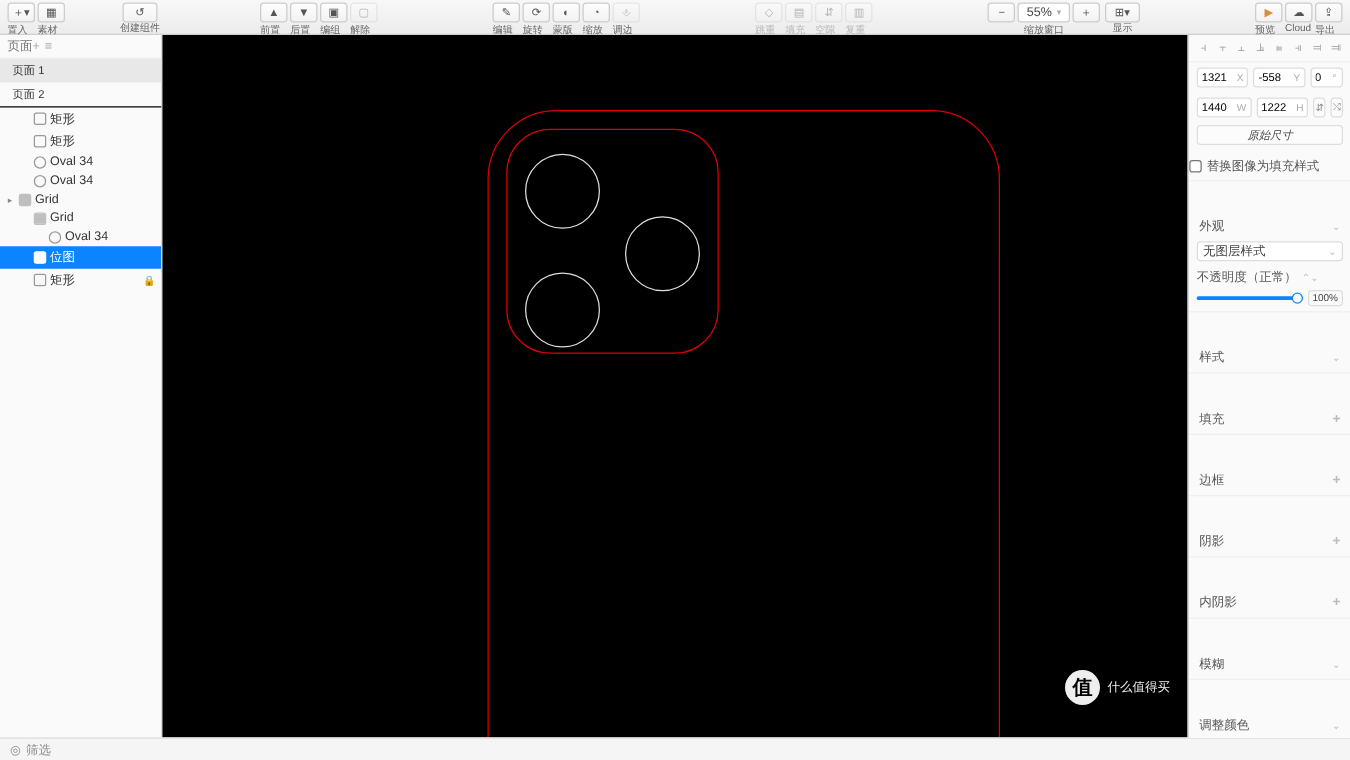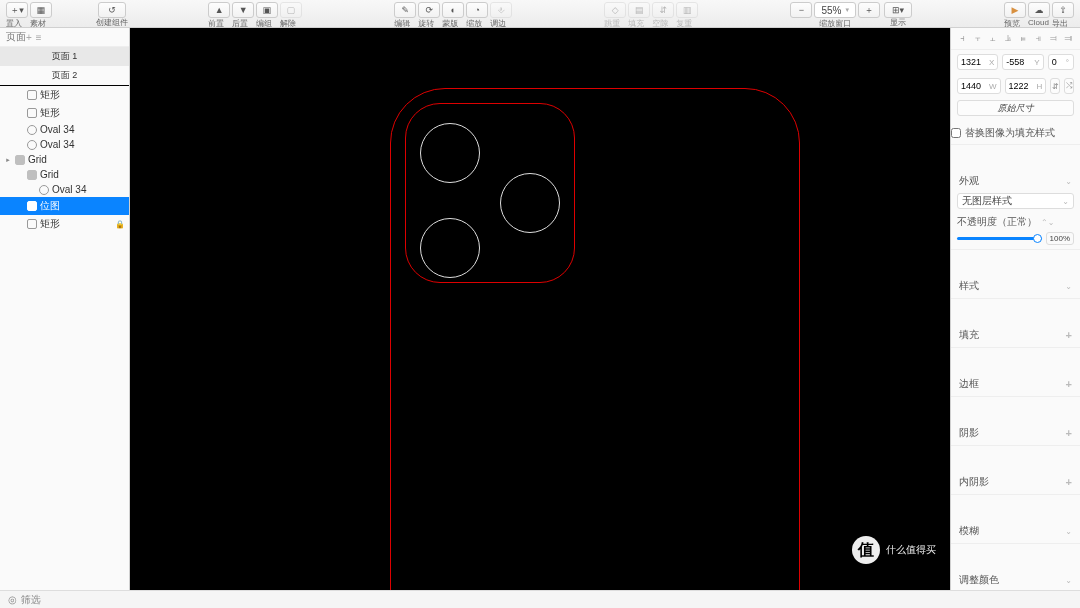--- a/index.html
+++ b/index.html
@@ -9,21 +9,21 @@
 .tool-group-row { display:flex; gap:2px; }
 .tool-btn { width:22px; height:16px; background:linear-gradient(#fdfdfd,#f2f2f2); border:1px solid #ccc; border-radius:3px; display:flex; align-items:center; justify-content:center; font-size:9px; color:#555; cursor:pointer; }
 .tool-lbl { font-size:8px; color:#666; margin-top:1px; line-height:1; }
 .tool-lbls { display:flex; gap:2px; }
 .tool-lbls span { font-size:8px; color:#666; width:22px; text-align:left; }
 .zoom-display { height:16px; padding:0 6px; border:1px solid #ccc; border-radius:3px; background:#fff; display:flex; align-items:center; gap:4px; font-size:9px; color:#444; }
 
 .left-panel { position:absolute; top:28px; left:0; width:130px; bottom:18px; background:#fafafa; border-right:1px solid #d0d0d0; display:flex; flex-direction:column; }
 .pages-head { display:flex; align-items:center; padding:2px 6px; color:#777; font-size:9px; border-bottom:1px solid #eee; }
 .head-icons { display:flex; gap:4px; color:#aaa; }
-.page-item { padding:3px 10px; font-size:9px; color:#333; cursor:pointer;text-align:center; }
+.page-item { padding:3px 10px; font-size:9px; color:#333; cursor:pointer; }
 .page-item.sel { background:#e8e8e8; }
 .layers { flex:1; overflow:auto; border-top:1px solid #000000; }
 .layer-row { display:flex; align-items:center; padding:2px 4px; font-size:9px; color:#333; cursor:pointer; gap:3px; }
 .layer-row.sel { background:#0a84ff; color:#fff; }
 .disclosure { width:8px; text-align:center; color:#888; font-size:7px; }
 .layer-icon { width:10px; height:10px; border:1px solid #999; border-radius:2px; display:inline-block; }
 .layer-icon.oval { border-radius:50%; }
 .layer-icon.grid { background:linear-gradient(#999 0,#999 100%); background-size:3px 3px; opacity:.6; }
 .layer-icon.img { background:#0a84ff; border-color:#0a84ff; }
 .layer-row.sel .layer-icon.img { background:#fff; border-color:#fff; }

